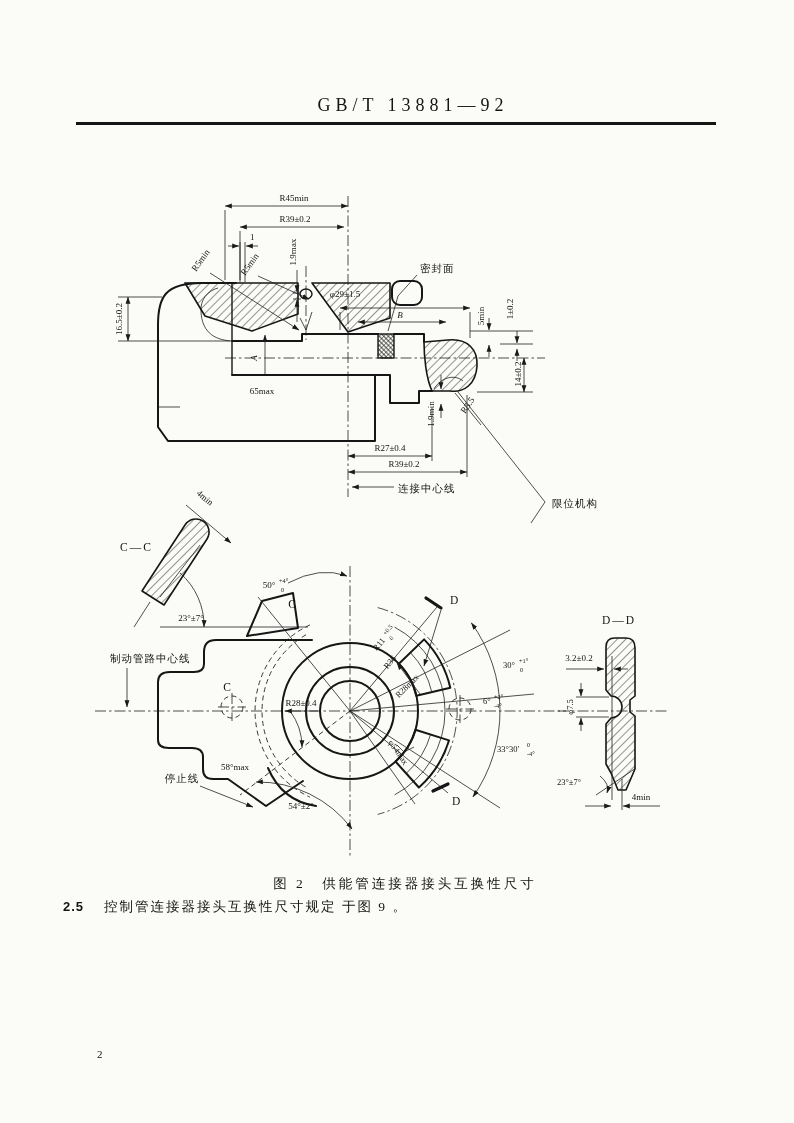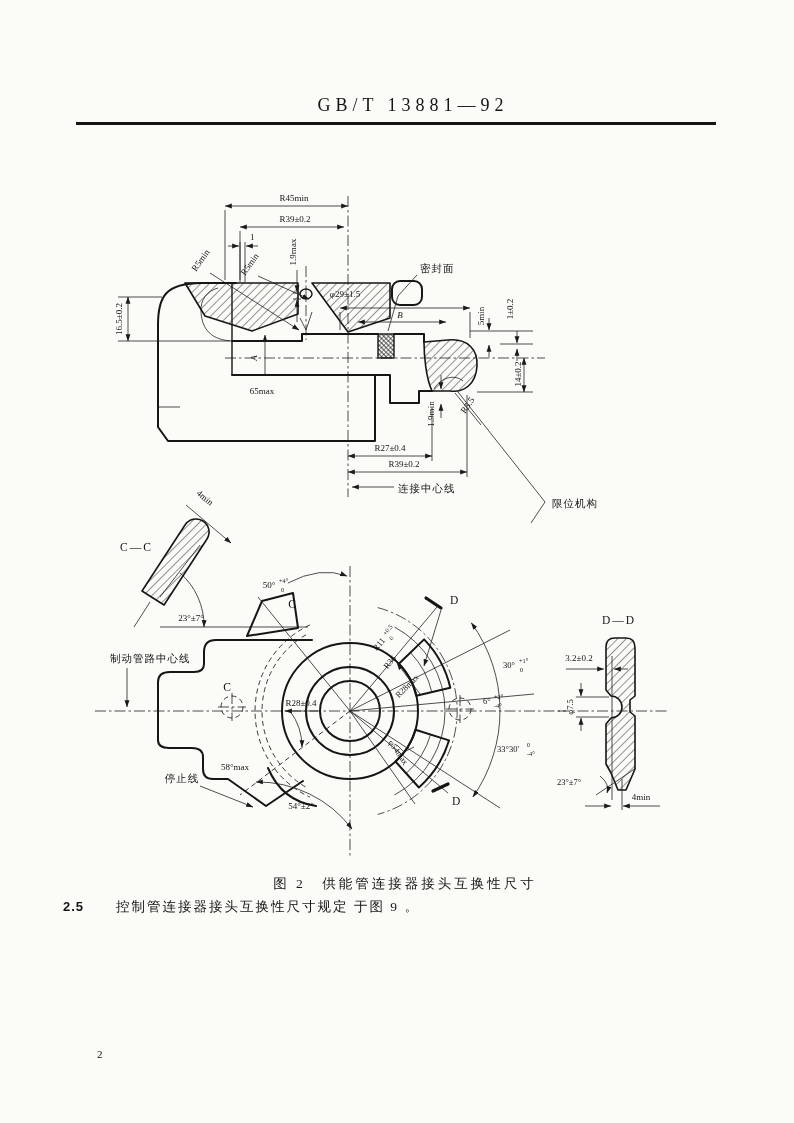--- a/index.html
+++ b/index.html
@@ -3,21 +3,21 @@
 <meta charset="utf-8">
 <style>
   html,body{margin:0;padding:0}
   body{width:794px;height:1123px;background:#fbfbf8;position:relative;
        font-family:"Liberation Serif","DejaVu Serif",serif;color:#141414;overflow:hidden}
   .abs{position:absolute}
   #hdr{top:95px;left:16px;width:100%;text-align:center;font-weight:normal;font-size:18px;letter-spacing:5px}
   #rule{top:122px;left:76px;width:640px;height:3px;background:#151515}
   #cap{top:875px;left:8px;width:100%;text-align:center;font-size:13.5px;letter-spacing:3px}
   #para{top:898px;left:63px;font-size:13.5px;letter-spacing:2px}
-  #para .no{font-weight:bold;margin-right:32px;letter-spacing:1px;font-family:"Liberation Sans",sans-serif;font-size:13px}
+  #para .no{font-weight:bold;margin-right:20px;letter-spacing:1px;font-family:"Liberation Sans",sans-serif;font-size:13px}
   #pg{top:1048px;left:97px;font-size:11px}
   svg{position:absolute;top:0;left:0}
   svg text{fill:#141414}
   .d{font-size:9px}
   .d8{font-size:8.5px}
   .d6{font-size:6.3px}
   .cn{font-size:10.5px;letter-spacing:1px}
   .ti{font-size:11.5px;letter-spacing:2px}
   .o{fill:none;stroke:#161616;stroke-width:2;stroke-linejoin:round;stroke-linecap:round}
   .o1{fill:none;stroke:#161616;stroke-width:1.4;stroke-linejoin:round}

